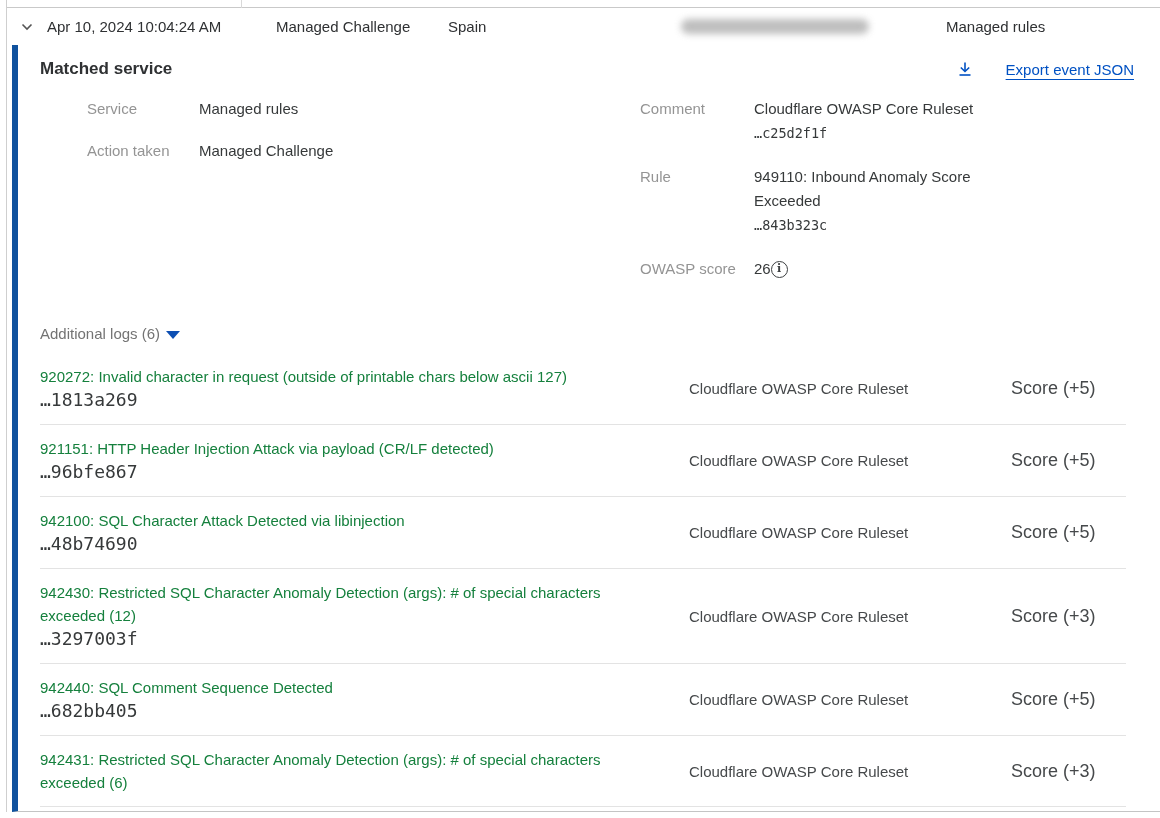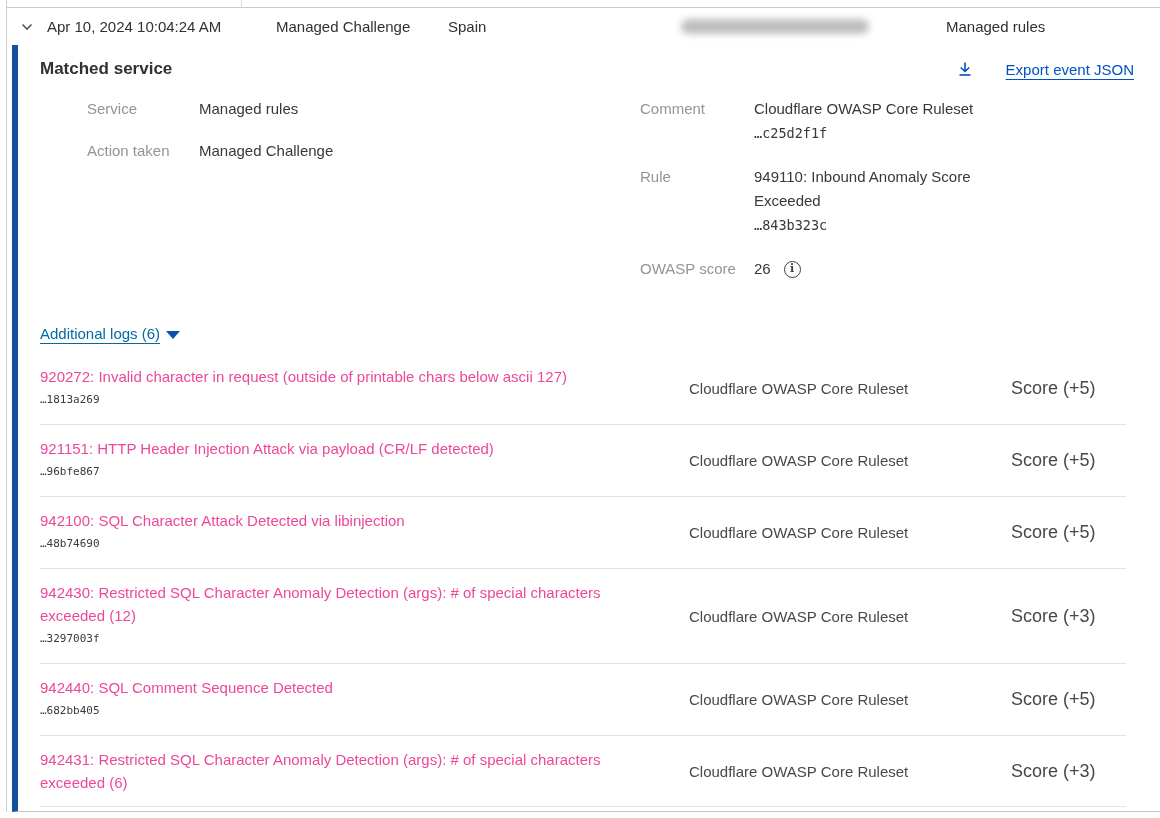--- a/index.html
+++ b/index.html
@@ -39,35 +39,35 @@
   .fields { display: flex; align-items: flex-start; margin-left: 47px; }
   .fields-left { width: 553px; }
   .field-row { display: flex; margin-bottom: 18px; line-height: 24px; font-size: 15px; }
   .fields-left .field-label { width: 112px; color: #949494; }
   .fields-right .field-row { margin-bottom: 20px; }
   .fields-right .field-label { width: 114px; color: #949494; }
   .fields-right .field-value { width: 240px; }
   .field-value { color: #36393a; }
   .hash { font-family: "DejaVu Sans Mono", monospace; font-size: 13.5px; color: #36393a; line-height: 24px; }
   .owasp-row { display: flex; align-items: center; }
-  .owasp-val { display: inline-flex; align-items: center; gap: 13px; }
+  .owasp-val { display: inline-flex; align-items: center; gap: 0; }
   .info-icon { width: 17px; height: 17px; border: 1.5px solid #3c3f41; border-radius: 50%;
     display: inline-flex; align-items: center; justify-content: center;
     font-size: 11px; font-weight: 600; color: #3c3f41; cursor: pointer; font-family: "DejaVu Serif", serif; }
 
   .additional-logs { margin-top: 24px; margin-bottom: 11px; display: inline-flex; align-items: center; gap: 6px; cursor: pointer; }
-  .additional-logs .label { color: #0369a1; font-size: 15px; text-decoration: underline; text-underline-offset: 4px; }
+  .additional-logs .label { color: #737373; font-size: 15px; text-underline-offset: 4px; }
   .caret-down { width: 0; height: 0; border-left: 7px solid transparent; border-right: 7px solid transparent;
     border-top: 8px solid #0d4fb3; margin-top: 2px; }
 
   .logs-list { margin-right: 8px; }
   .log-row { display: flex; align-items: center; padding: 12px 0; border-bottom: 1px solid #e3e3e3; }
   .log-desc { width: 590px; }
-  .log-title { font-size: 15px; line-height: 23px; color: #ec4899; }
-  .log-hash { font-family: "DejaVu Sans Mono", monospace; font-size: 11px; line-height: 24px; color: #36393a; }
+  .log-title { font-size: 15px; line-height: 23px; color: #15803d; }
+  .log-hash { font-family: "DejaVu Sans Mono", monospace; font-size: 18px; line-height: 24px; color: #36393a; }
   .log-ruleset { width: 280px; margin-left: 59px; font-size: 15px; color: #46494b; }
   .log-score { margin-left: 42px; font-size: 18px; color: #46494b; white-space: nowrap; }
 
   svg { display: block; }
 </style>
 </head>
 <body>
 
 <div class="viewport">
   <div class="table-frame">

